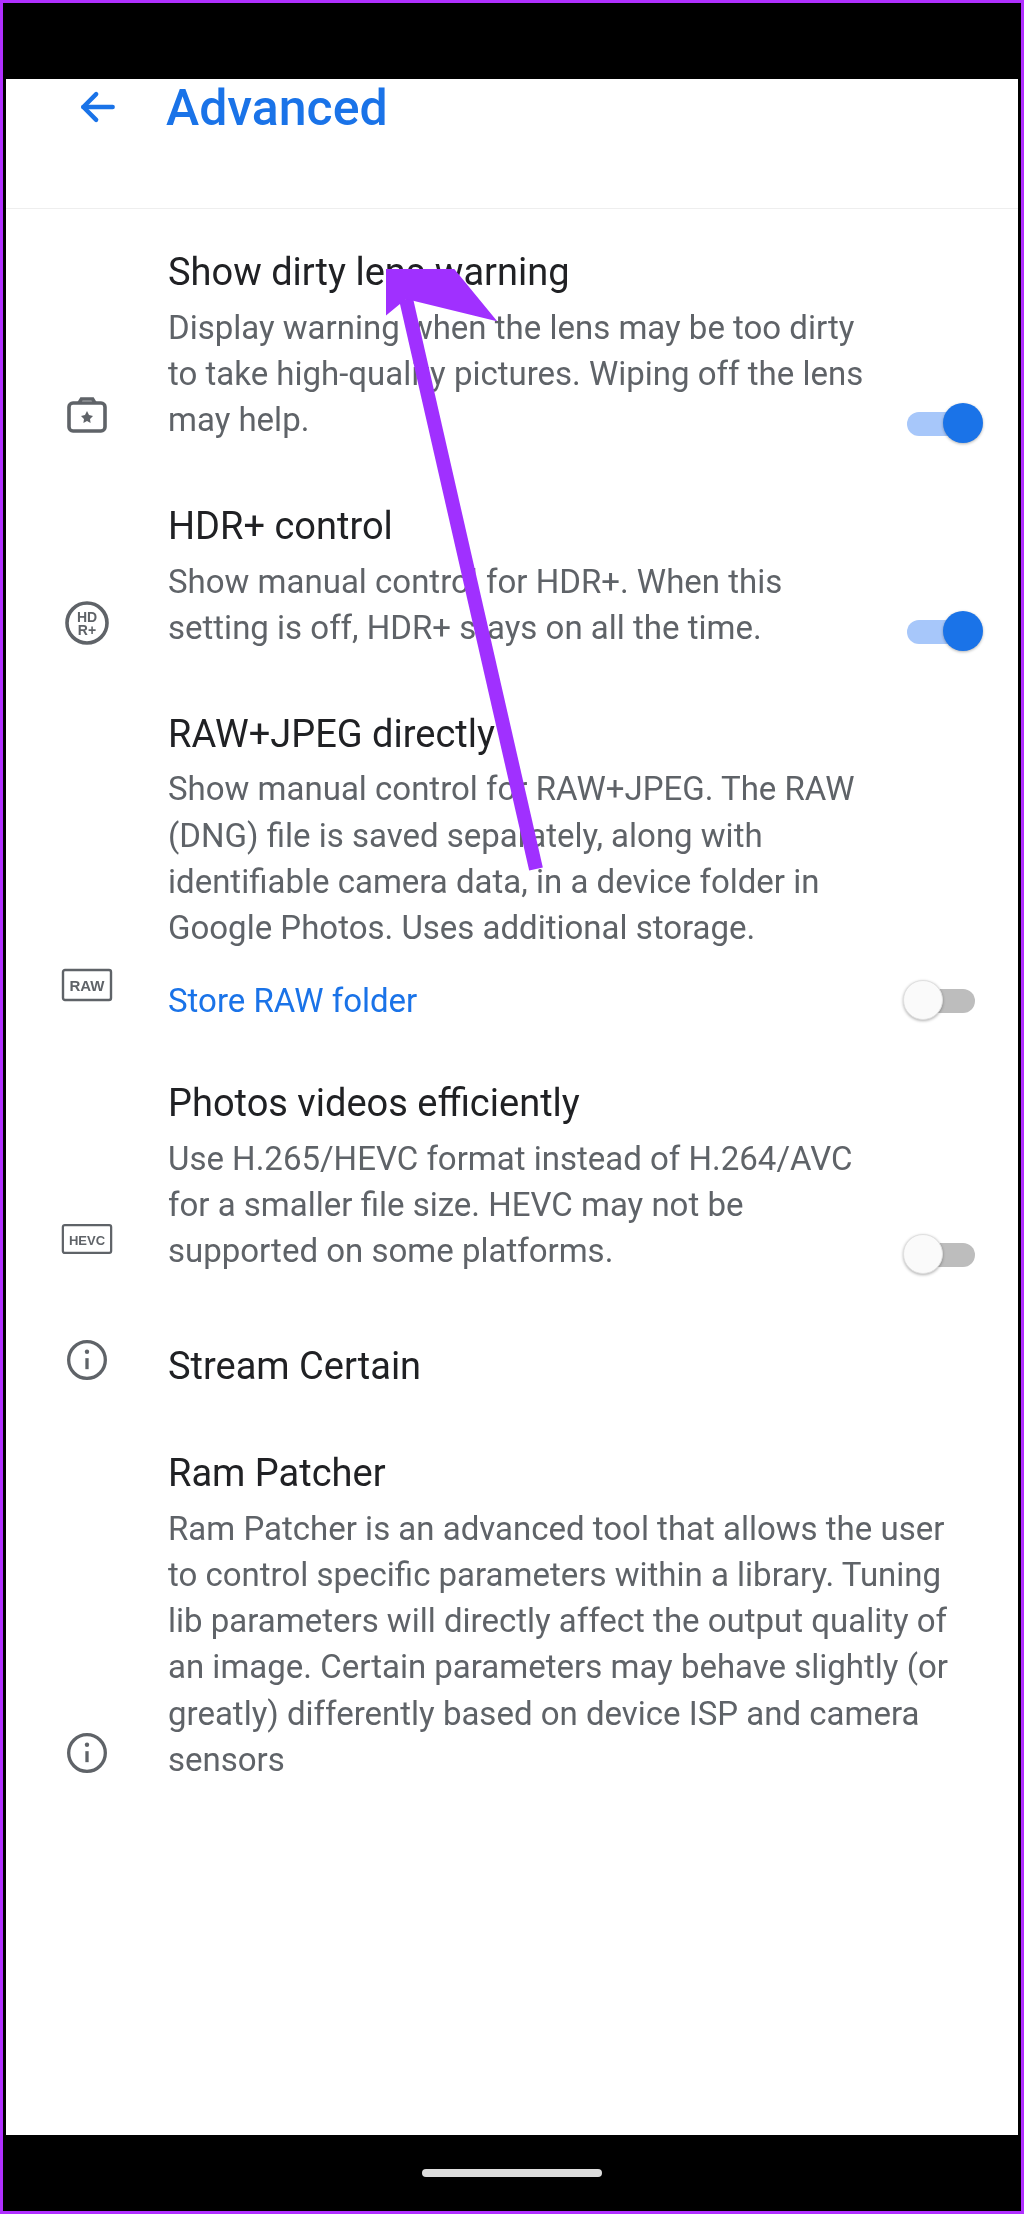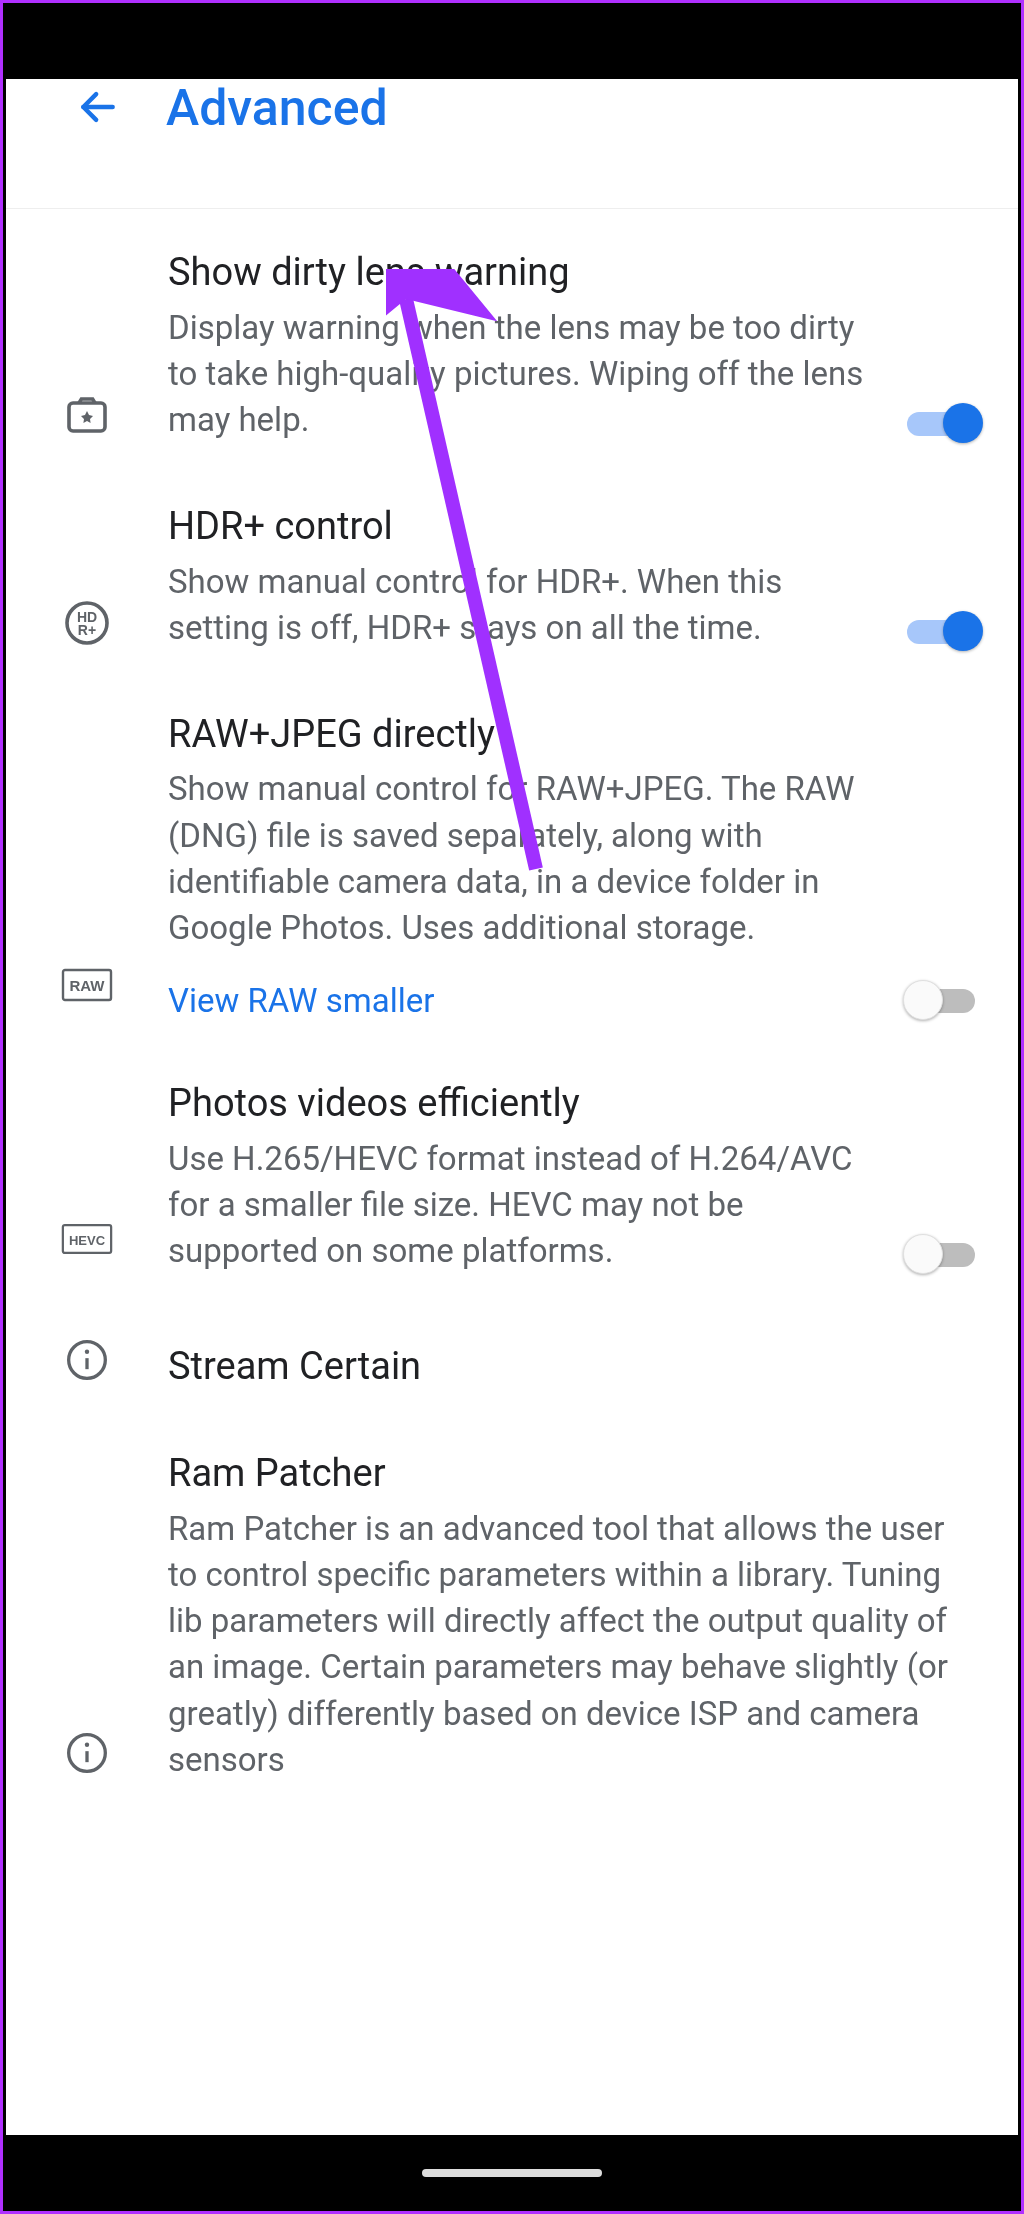--- a/index.html
+++ b/index.html
@@ -94,21 +94,21 @@
       <div class="item">
         <div class="item-icon">
           <svg width="52" height="34" viewBox="0 0 52 34" fill="none" stroke="#5f6368" stroke-width="2.4">
             <rect x="2" y="2" width="48" height="30" rx="2"></rect>
             <text x="26" y="23" text-anchor="middle" font-size="15" font-family="Arial" font-weight="700" fill="#5f6368" stroke="none">RAW</text>
           </svg>
         </div>
         <div class="item-body">
           <div class="item-title">RAW+JPEG directly</div>
           <div class="item-desc">Show manual control for RAW+JPEG. The RAW (DNG) file is saved separately, along with identifiable camera data, in a device folder in Google Photos. Uses additional storage.</div>
-          <a class="item-link">View RAW smaller</a>
+          <a class="item-link">Store RAW folder</a>
         </div>
         <div class="item-trailing">
           <div class="switch off">
             <div class="track"></div>
               <div class="thumb"></div>
           </div>
         </div>
       </div>
 
       <div class="item">

